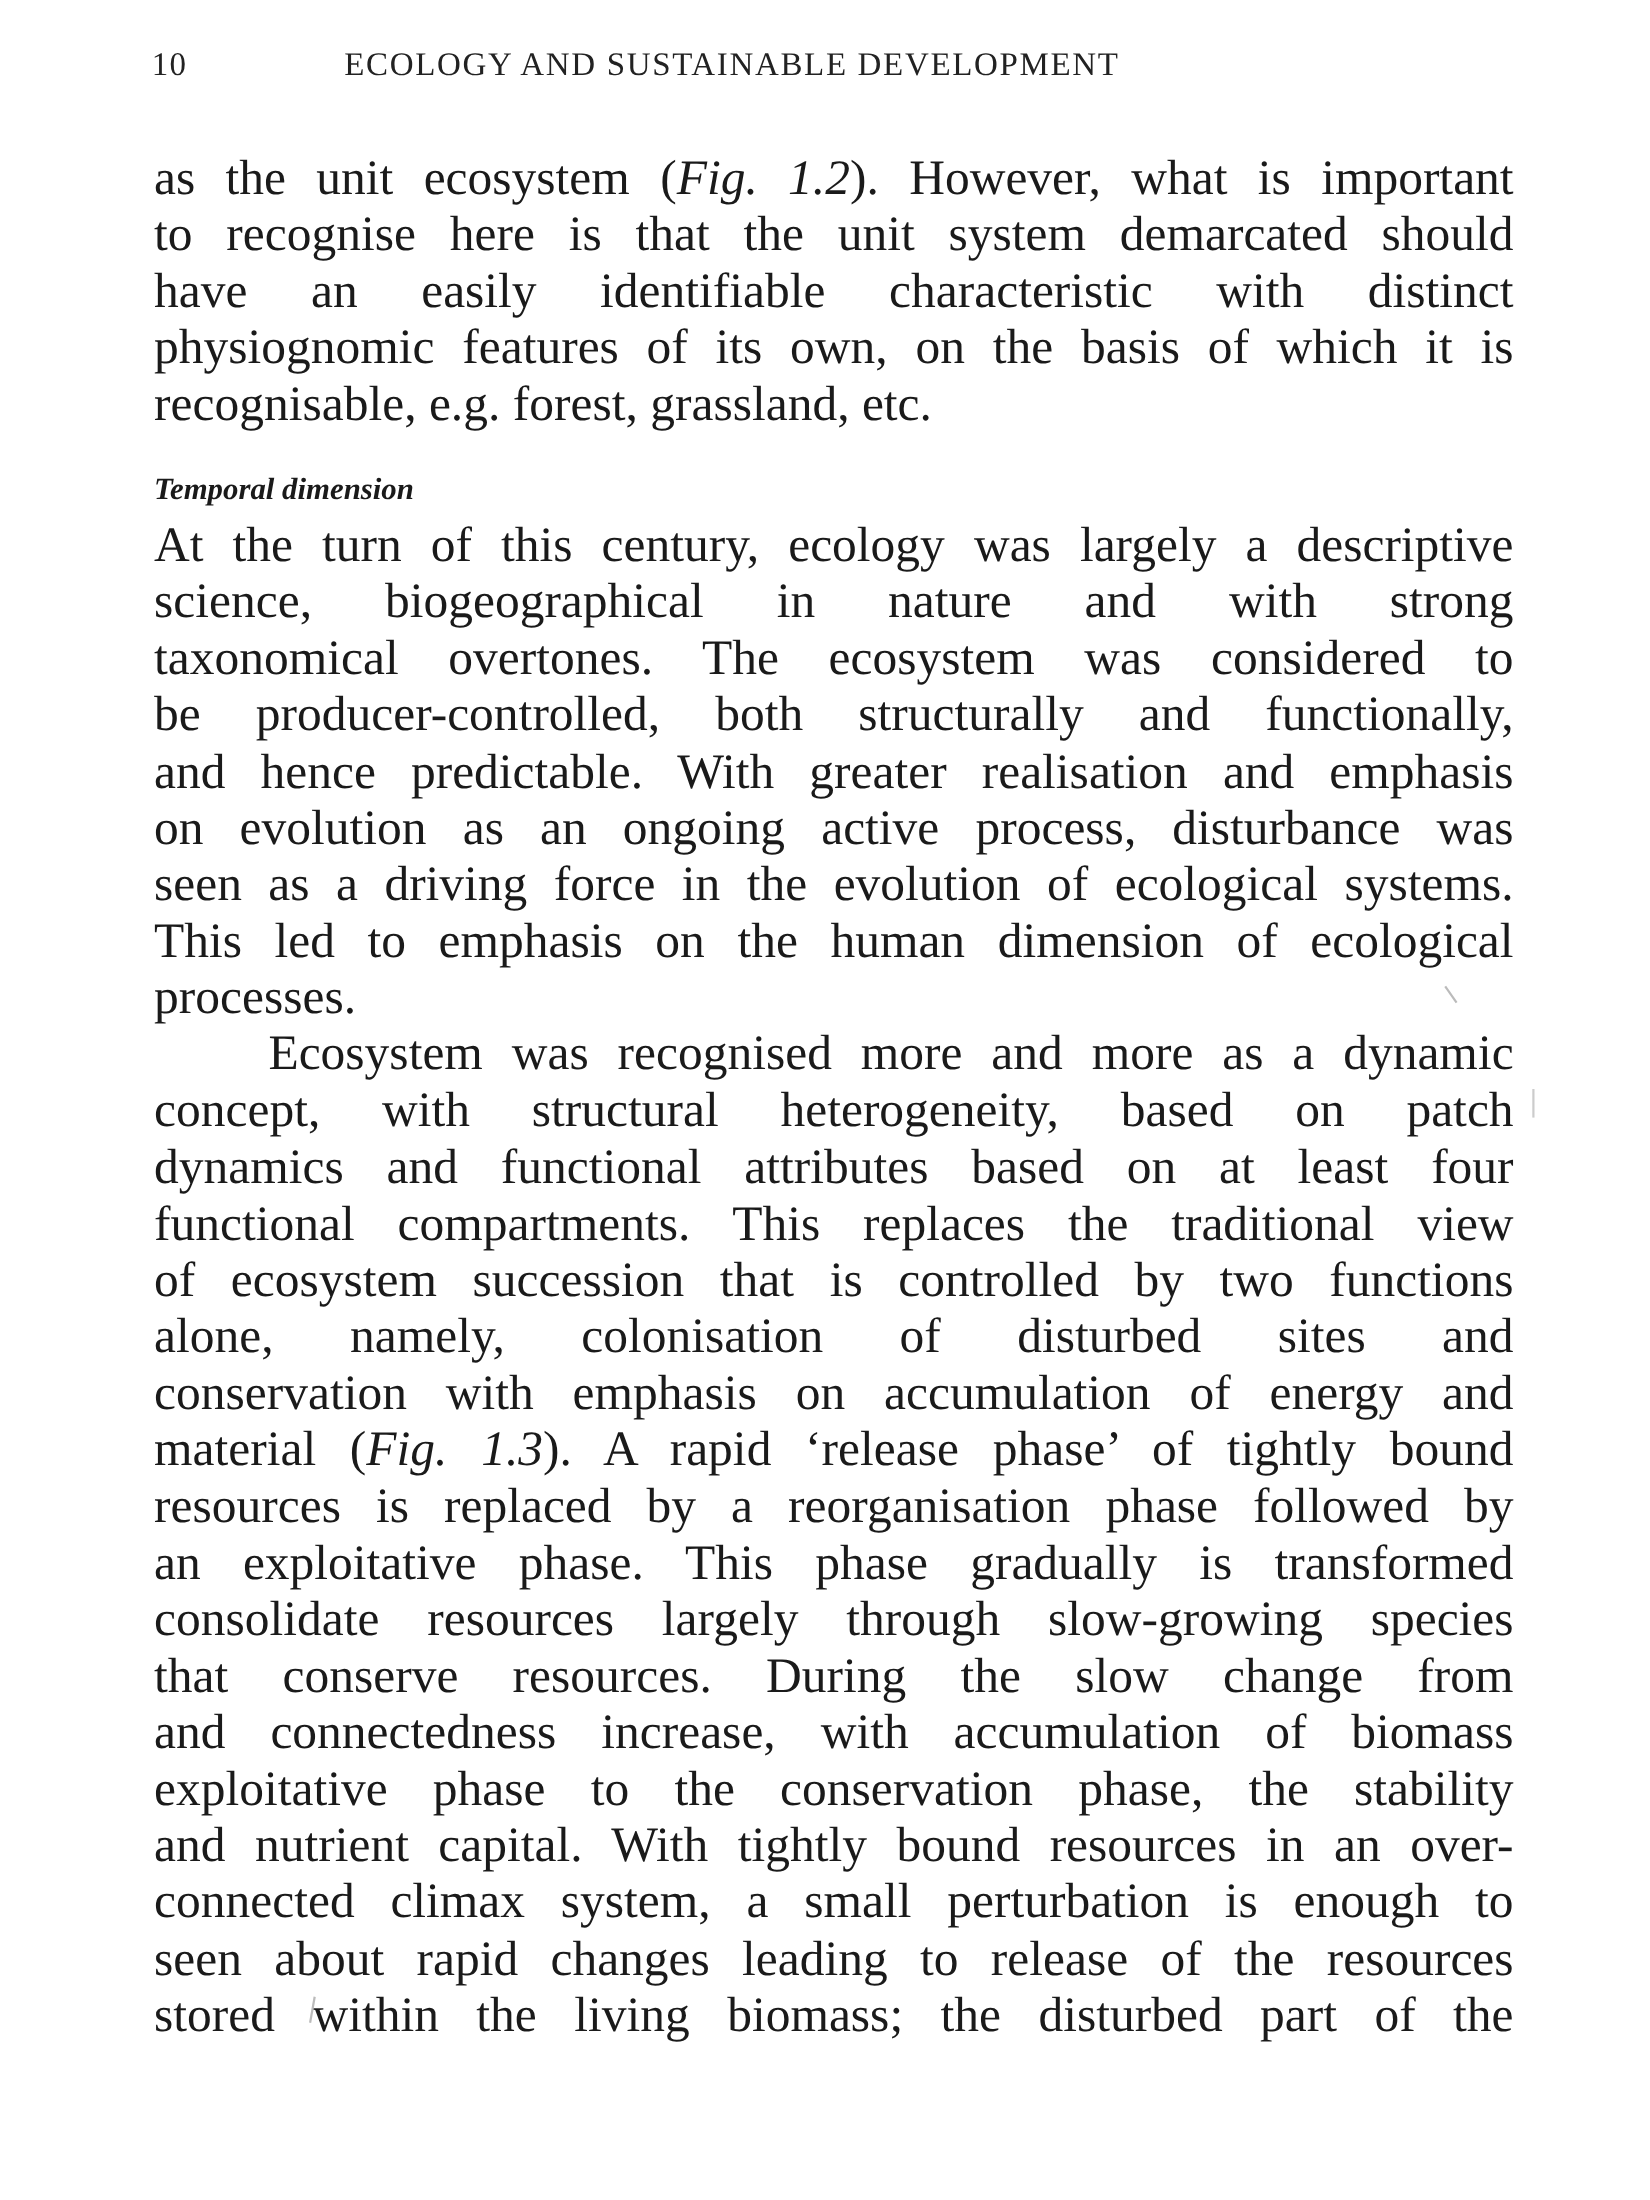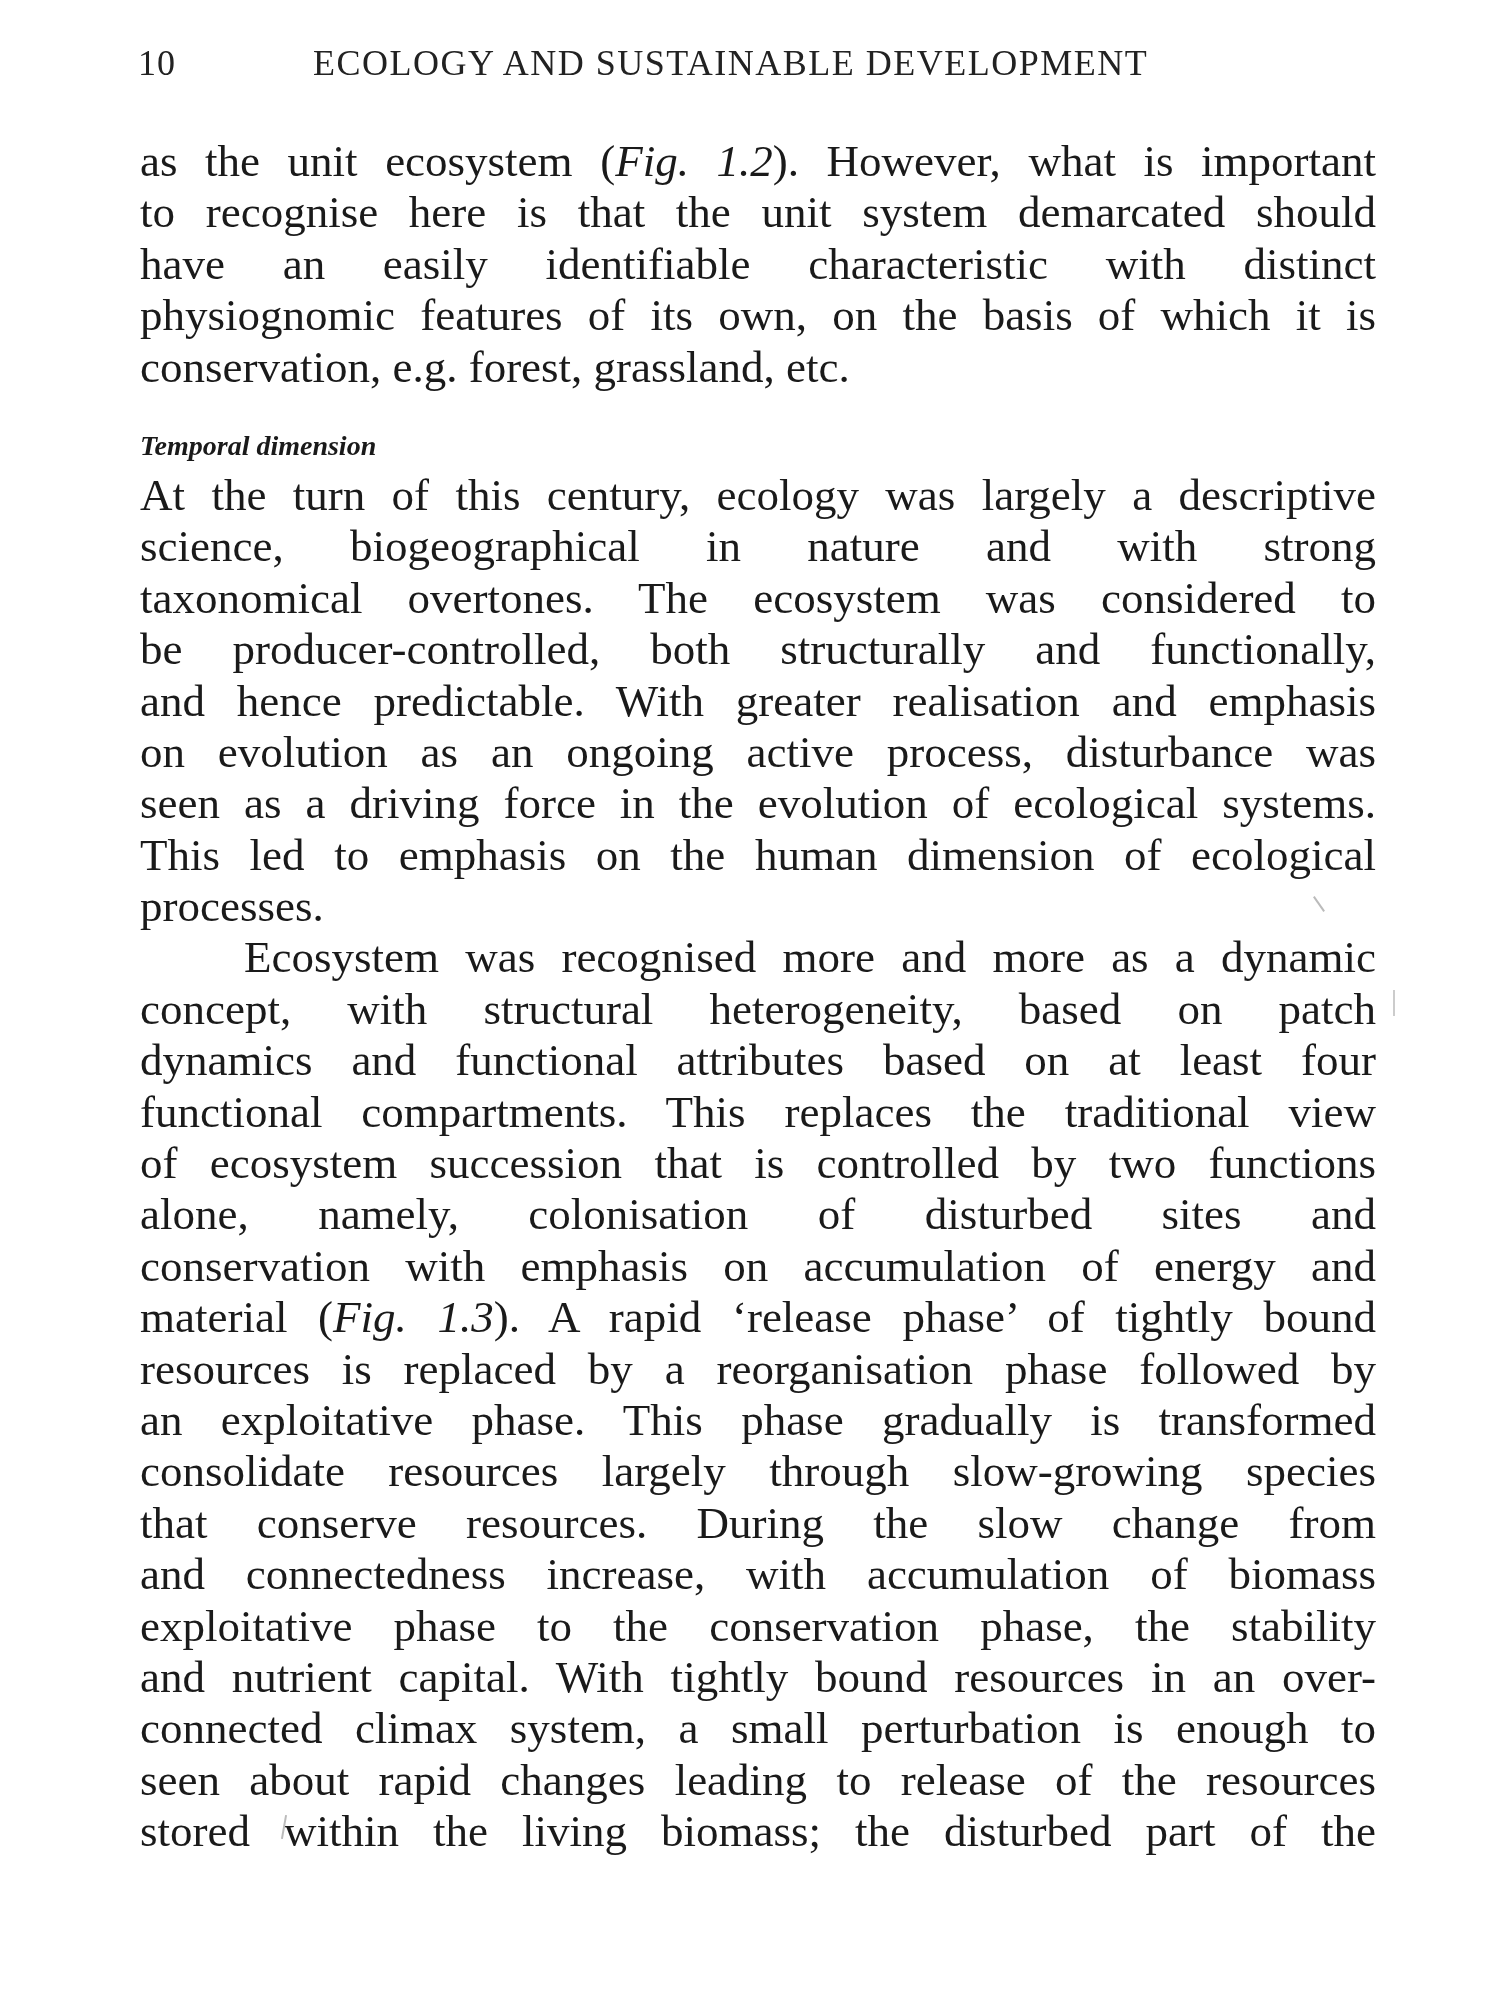--- a/index.html
+++ b/index.html
@@ -20,21 +20,21 @@
       left: 0; top: 0;
       width: 1500px;
       height: 2000px;
     }
     .running-header {
       position: absolute;
       top: 42px;
       left: 138px;
       width: 1240px;
       height: 40px;
-      font-size: 36px;
+      font-size: 30px;
       letter-spacing: 1px;
       color: #222;
     }
     .running-header .page-num {
       position: absolute;
       left: 0;
       top: 0;
     }
     .running-header .book-title {
       position: absolute;
@@ -94,21 +94,21 @@
     <span class="book-title">ECOLOGY AND SUSTAINABLE DEVELOPMENT</span>
   </div>
 
   <div class="body-text">
 
     <div>
       <span class="line"><span>as the unit ecosystem (</span><em>Fig. 1.2</em><span>). However, what is important</span></span>
       <span class="line">to recognise here is that the unit system demarcated should</span>
       <span class="line">have an easily identifiable characteristic with distinct</span>
       <span class="line">physiognomic features of its own, on the basis of which it is</span>
-      <span class="line last">conservation, e.g. forest, grassland, etc.</span>
+      <span class="line last">recognisable, e.g. forest, grassland, etc.</span>
     </div>
 
     <span class="gap"></span>
 
     <span class="heading">Temporal dimension</span>
 
     <div>
       <span class="line">At the turn of this century, ecology was largely a descriptive</span>
       <span class="line">science, biogeographical in nature and with strong</span>
       <span class="line">taxonomical overtones. The ecosystem was considered to</span>

